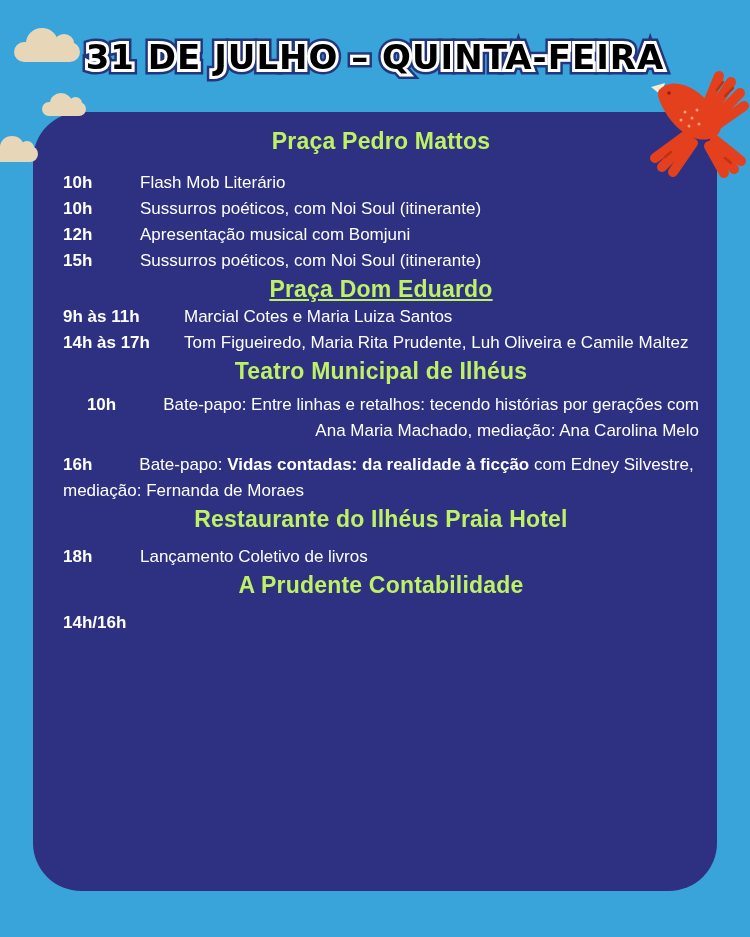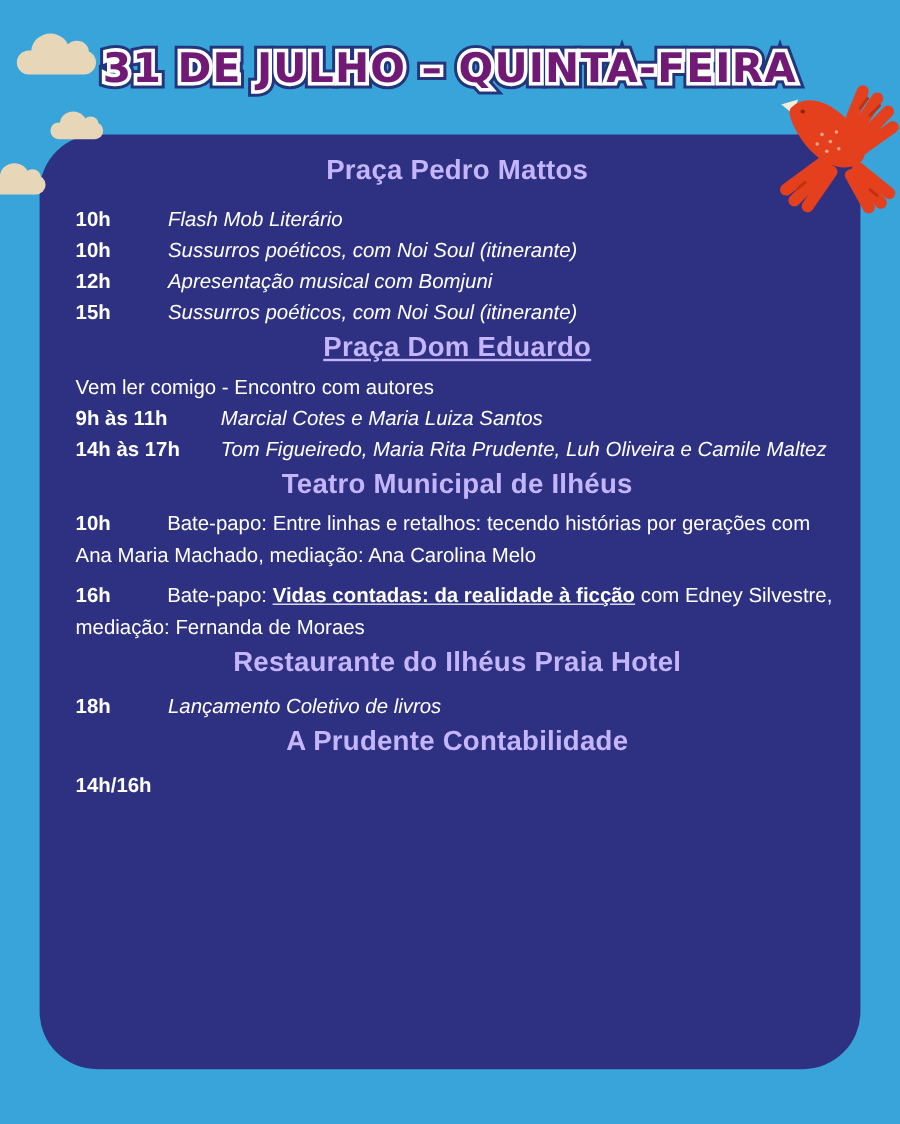--- a/index.html
+++ b/index.html
@@ -22,21 +22,21 @@
     z-index: 2;
   }
   h1.poster-title {
     position: relative;
     display: inline-block;
     margin: 0;
     font-family: "DejaVu Sans", sans-serif;
     font-weight: bold;
     font-size: 34px;
     letter-spacing: 1px;
-    color: #701a75;
+    color: #000000;
     line-height: 46px;
     z-index: 0;
   }
   h1.poster-title::before,
   h1.poster-title::after {
     content: attr(data-text);
     position: absolute;
     left: 0; top: 0; width: 100%;
   }
   h1.poster-title::before {
@@ -90,55 +90,55 @@
     z-index: 2;
     color: #ffffff;
   }
   h2.section-heading {
     margin: 0;
     text-align: center;
     font-family: "Liberation Sans", sans-serif;
     font-weight: bold;
     font-size: 23px;
     line-height: 30px;
-    color: #c4b5fd;
+    color: #bef264;
     letter-spacing: 0.2px;
   }
   .mt-s2 { margin-top: 34px; text-decoration: underline; }
   .mt-s3 { margin-top: 42px; }
   .mt-s4 { margin-top: 14px; }
   .mt-s5 { margin-top: 33px; }
 
   .events { margin-top: 14px; }
   .events-tight { margin-top: 0; }
 
   .evrow {
     display: grid;
     grid-template-columns: var(--tcol, 77px) 1fr;
     font-size: 17px;
     line-height: 26px;
   }
   .evrow .time { font-weight: bold; }
-  .evrow .desc { white-space: nowrap; font-style: italic; }
+  .evrow .desc { white-space: nowrap; }
 
   .subtitle {
     margin: 6px 0 0 0;
     font-size: 17px;
     line-height: 26px;
   }
 
   .evpara {
     margin: 8px 0 0 0;
     font-size: 17px;
     line-height: 26px;
   }
-  .evpara.first { margin-top: 6px; }
+  .evpara.first { margin-top: 6px; text-align: right; }
   .evpara .time { font-weight: bold; }
   .evpara .tab { display: inline-block; width: 47px; }
-  .evpara .bold-seg { font-weight: bold; text-decoration: underline; }
+  .evpara .bold-seg { font-weight: bold; }
 
   .tcol-narrow { --tcol: 77px; }
   .tcol-wide   { --tcol: 121px; }
   .tcol-mid    { --tcol: 86px; }
 </style>
 </head>
 <body>
 
 <div class="stage">
 
@@ -204,21 +204,20 @@
         <b class="time">12h</b>
         <span class="desc">Apresentação musical com Bomjuni</span>
       </div>
       <div class="evrow">
         <b class="time">15h</b>
         <span class="desc">Sussurros poéticos, com Noi Soul (itinerante)</span>
       </div>
     </div>
 
     <h2 class="section-heading mt-s2">Praça Dom Eduardo</h2>
-    <p class="subtitle">Vem ler comigo - Encontro com autores</p>
     <div class="events events-tight tcol-wide">
       <div class="evrow">
         <b class="time">9h às 11h</b>
         <span class="desc">Marcial Cotes e Maria Luiza Santos</span>
       </div>
       <div class="evrow">
         <b class="time">14h às 17h</b>
         <span class="desc">Tom Figueiredo, Maria Rita Prudente, Luh Oliveira e Camile Maltez</span>
       </div>
     </div>

